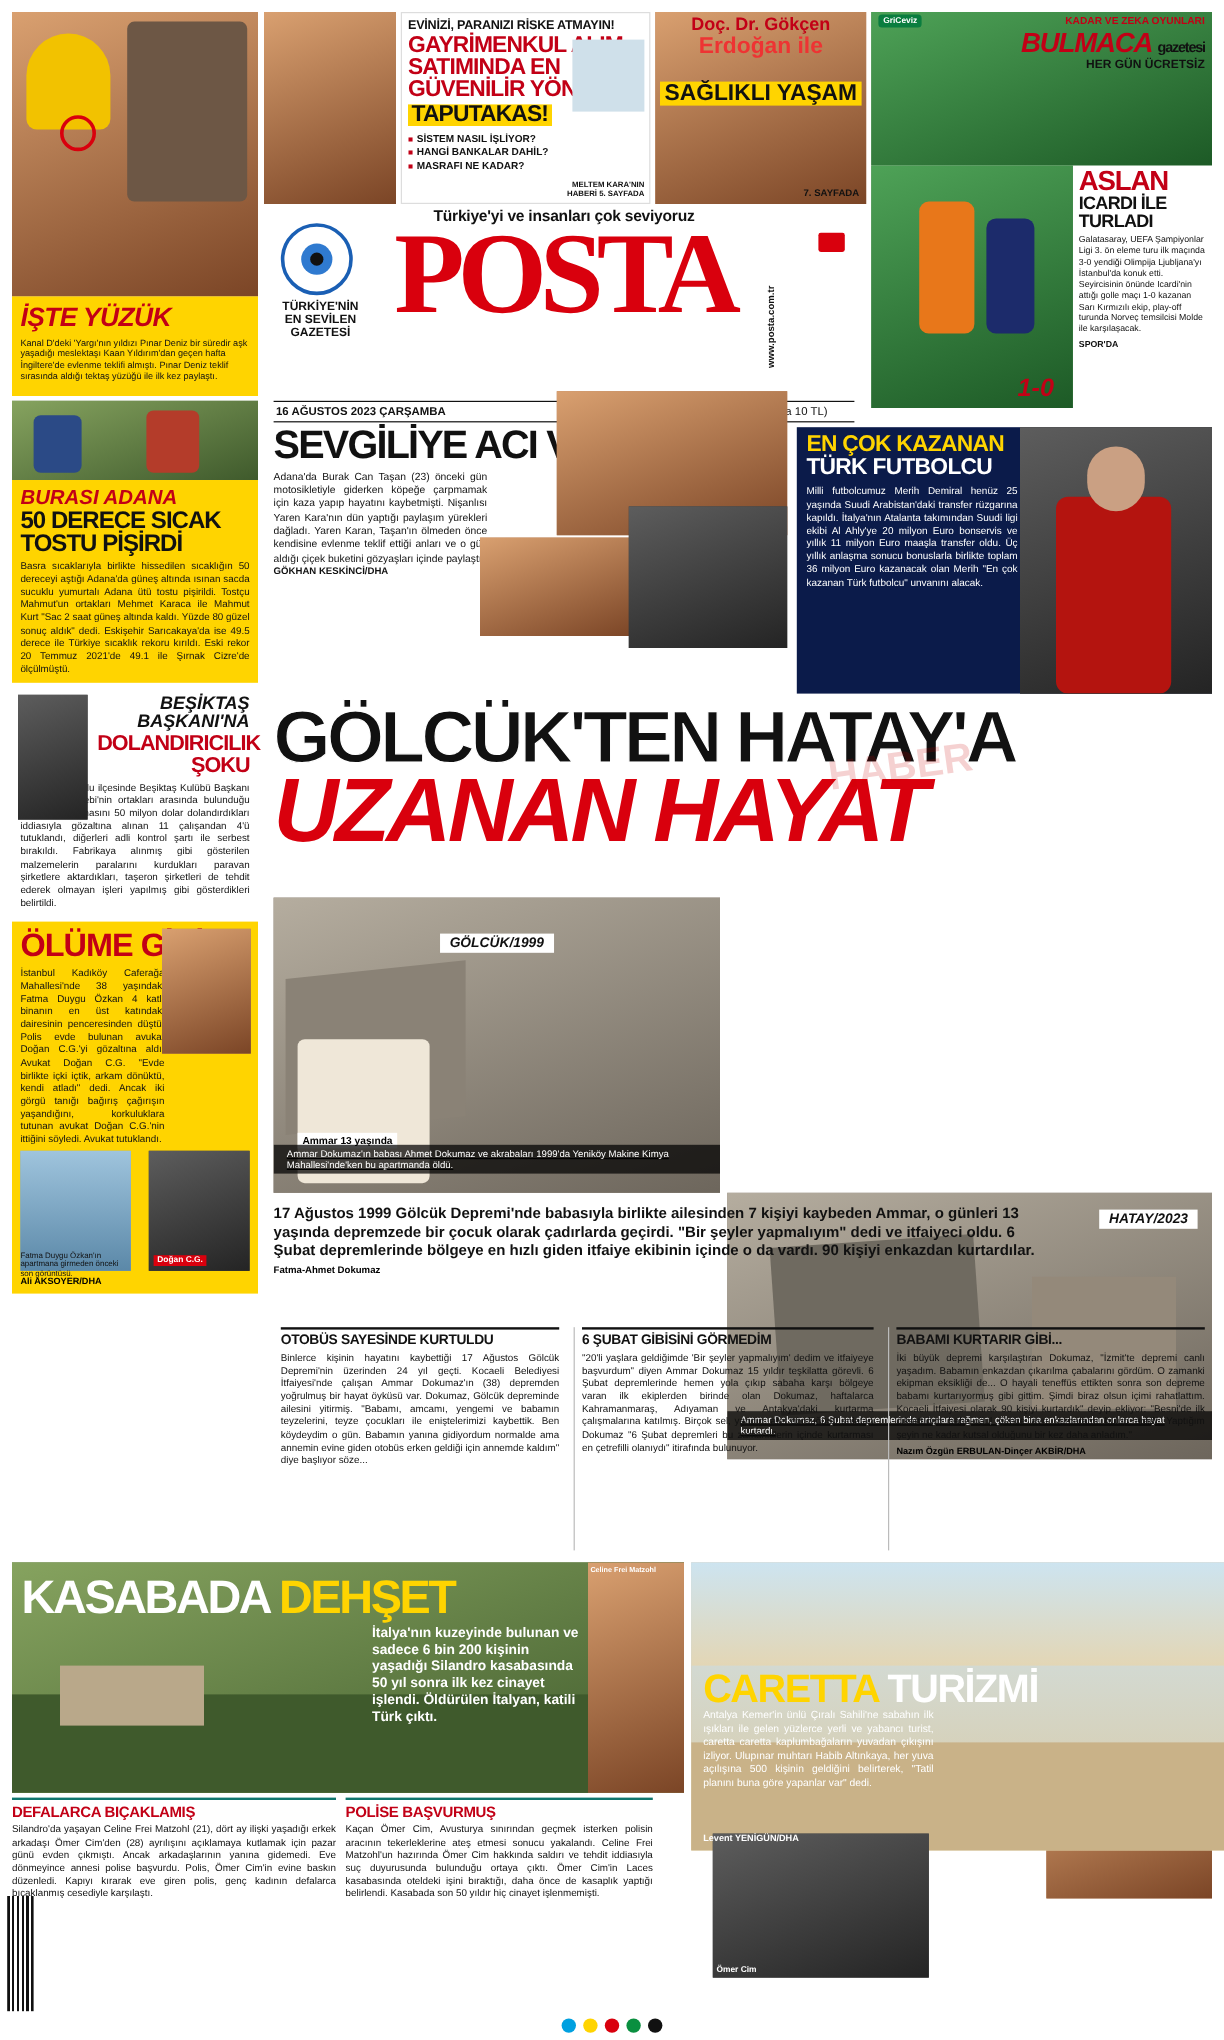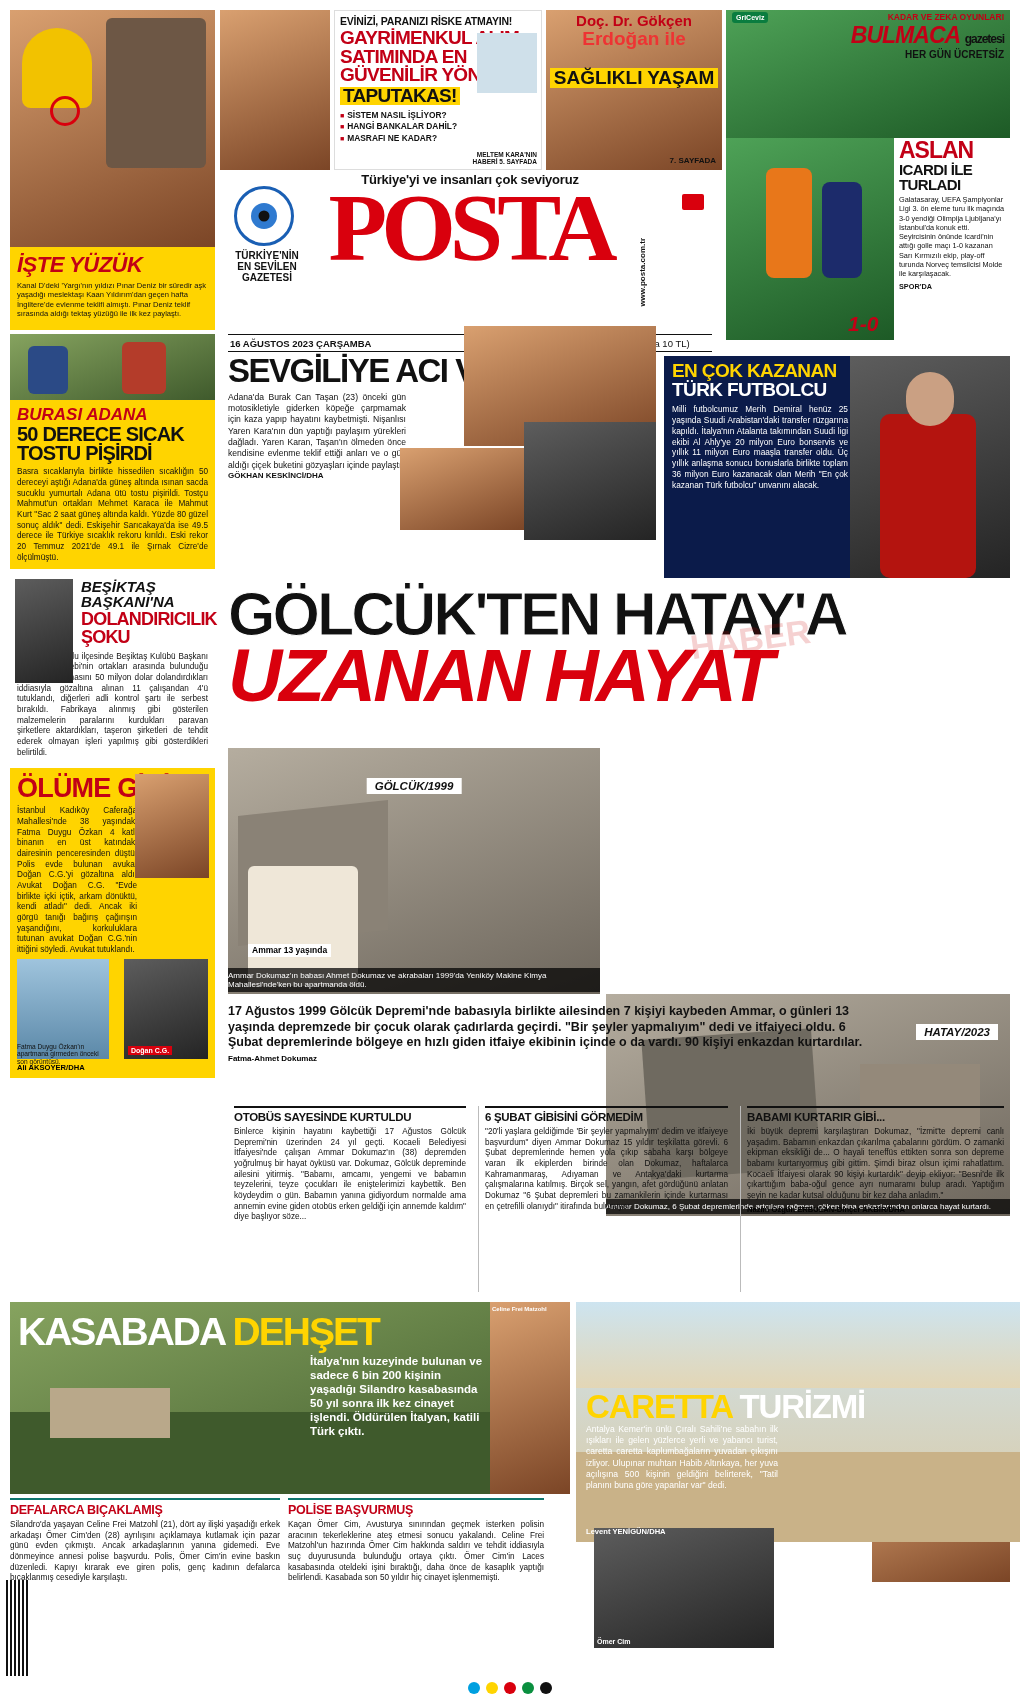--- a/index.html
+++ b/index.html
@@ -108,22 +108,22 @@
   
   .mainhl { left:228px; top:586px; width:782px; height:160px; }
   .mainhl .l1 { font-size:61px; font-weight:bold; color:#111; letter-spacing:-3px; line-height:.92; -webkit-text-stroke:1px #fff; }
   .mainhl .l2 { font-size:75px; font-weight:bold; color:#d9000d; letter-spacing:-3px; line-height:.9; font-style:italic; }
 
   
   .mp { top:748px; }
   .mp1 { left:228px; width:372px; height:246px; }
   .mp2 { left:606px; width:404px; height:222px; }
   .tagL { position:absolute; left:50%; transform:translateX(-50%); top:30px; background:#fff; color:#111; font-size:11.5px; font-weight:bold; padding:2px 8px; font-style:italic; }
-  .tagR { position:absolute; right:12px; top:30px; background:#fff; color:#111; font-size:11.5px; font-weight:bold; padding:2px 8px; font-style:italic; }
-  .capbar { position:absolute; left:0; bottom:2px; width:100%; background:rgba(0,0,0,.72); padding:3px 0; }
+  .tagR { position:absolute; right:12px; top:14px; background:#fff; color:#111; font-size:11.5px; font-weight:bold; padding:2px 8px; font-style:italic; }
+  .capbar { position:absolute; left:0; bottom:16px; width:100%; background:rgba(0,0,0,.72); padding:3px 11px;text-decoration:underline; }
 
   .deck { left:228px; top:1004px; width:636px; }
   .deck p { font-size:12.5px; font-weight:bold; color:#111; line-height:1.24; }
   .deckimg { left:872px; top:998px; width:138px; height:116px; }
 
   
   .subs { left:228px; top:1106px; width:782px; height:186px; }
   .sub { position:absolute; top:0; height:186px; padding:0 6px; }
   .sub h4 { font-size:11.5px; font-weight:bold; color:#111; border-top:2px solid #111; padding-top:3px; margin-bottom:4px; letter-spacing:-.3px; }
   .sub p { font-size:8.2px; line-height:1.3; color:#111; text-align:justify; }
@@ -251,21 +251,21 @@
       <div class="abs" style="left:112px;top:8px;width:44px;height:52px;background:#b43c2a;border-radius:6px;"></div>
     </div>
     <div class="lbox">
       <div class="kick">BURASI ADANA</div>
       <h3>50 DERECE SICAK TOSTU PİŞİRDİ</h3>
       <p>Basra sıcaklarıyla birlikte hissedilen sıcaklığın 50 dereceyi aştığı Adana'da güneş altında ısınan sacda sucuklu yumurtalı Adana ütü tostu pişirildi. Tostçu Mahmut'un ortakları Mehmet Karaca ile Mahmut Kurt "Sac 2 saat güneş altında kaldı. Yüzde 80 güzel sonuç aldık" dedi. Eskişehir Sarıcakaya'da ise 49.5 derece ile Türkiye sıcaklık rekoru kırıldı. Eski rekor 20 Temmuz 2021'de 49.1 ile Şırnak Cizre'de ölçülmüştü.</p>
     </div>
 
     <div class="lbox white" style="padding:6px 7px;">
       <div class="photo dark" style="position:absolute;left:5px;top:6px;width:58px;height:104px;"></div>
-      <div style="margin-left:64px;">
+      <div style="margin-left:64px;text-align:right;">
         <div class="kick" style="color:#111;font-size:15px;">BEŞİKTAŞ BAŞKANI'NA</div>
         <h3 style="color:#c20016;font-size:18px;">DOLANDIRICILIK ŞOKU</h3>
       </div>
       <p style="margin-top:6px;">Tekirdağ'ın Çorlu ilçesinde Beşiktaş Kulübü Başkanı Ahmet Nur Çebi'nin ortakları arasında bulunduğu demir çelik firmasını 50 milyon dolar dolandırdıkları iddiasıyla gözaltına alınan 11 çalışandan 4'ü tutuklandı, diğerleri adli kontrol şartı ile serbest bırakıldı. Fabrikaya alınmış gibi gösterilen malzemelerin paralarını kurdukları paravan şirketlere aktardıkları, taşeron şirketleri de tehdit ederek olmayan işleri yapılmış gibi gösterdikleri belirtildi.</p>
     </div>
 
     <div class="lbox" style="background:#ffd400;">
       <h3 style="font-size:27px;color:#c20016;">ÖLÜME GİDİŞ</h3>
       <div class="photo warm" style="position:absolute;right:6px;top:6px;width:74px;height:104px;"></div>
       <p style="width:120px;">İstanbul Kadıköy Caferağa Mahallesi'nde 38 yaşındaki Fatma Duygu Özkan 4 katlı binanın en üst katındaki dairesinin penceresinden düştü. Polis evde bulunan avukat Doğan C.G.'yi gözaltına aldı. Avukat Doğan C.G. "Evde birlikte içki içtik, arkam dönüktü, kendi atladı" dedi. Ancak iki görgü tanığı bağırış çağırışın yaşandığını, korkuluklara tutunan avukat Doğan C.G.'nin ittiğini söyledi. Avukat tutuklandı.</p>

